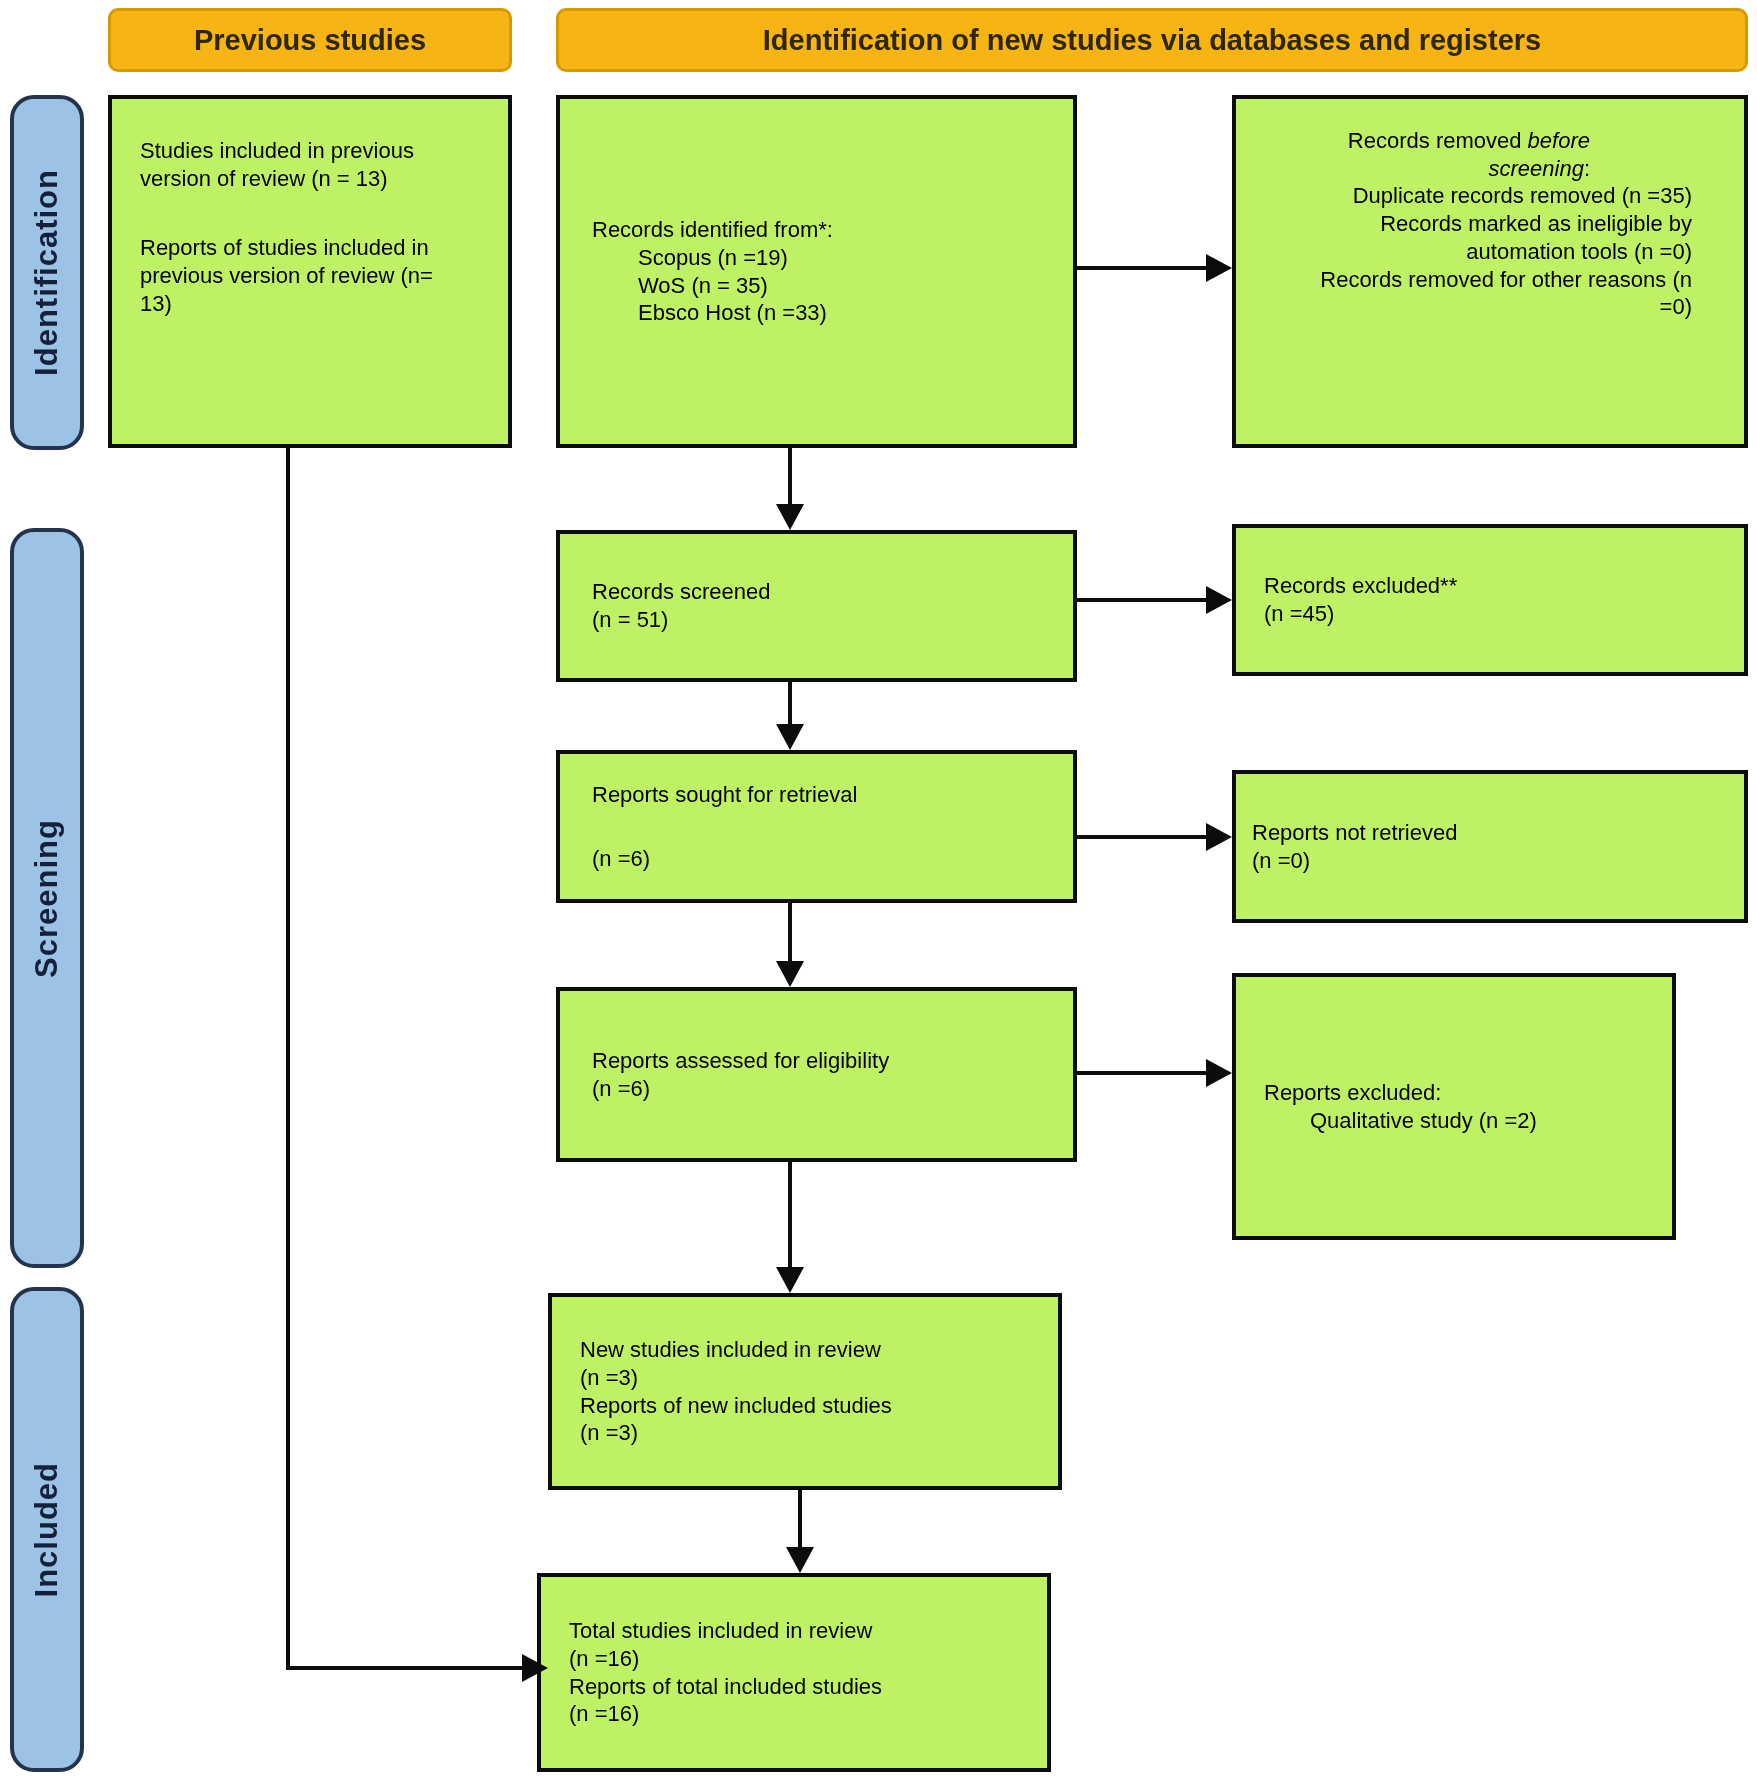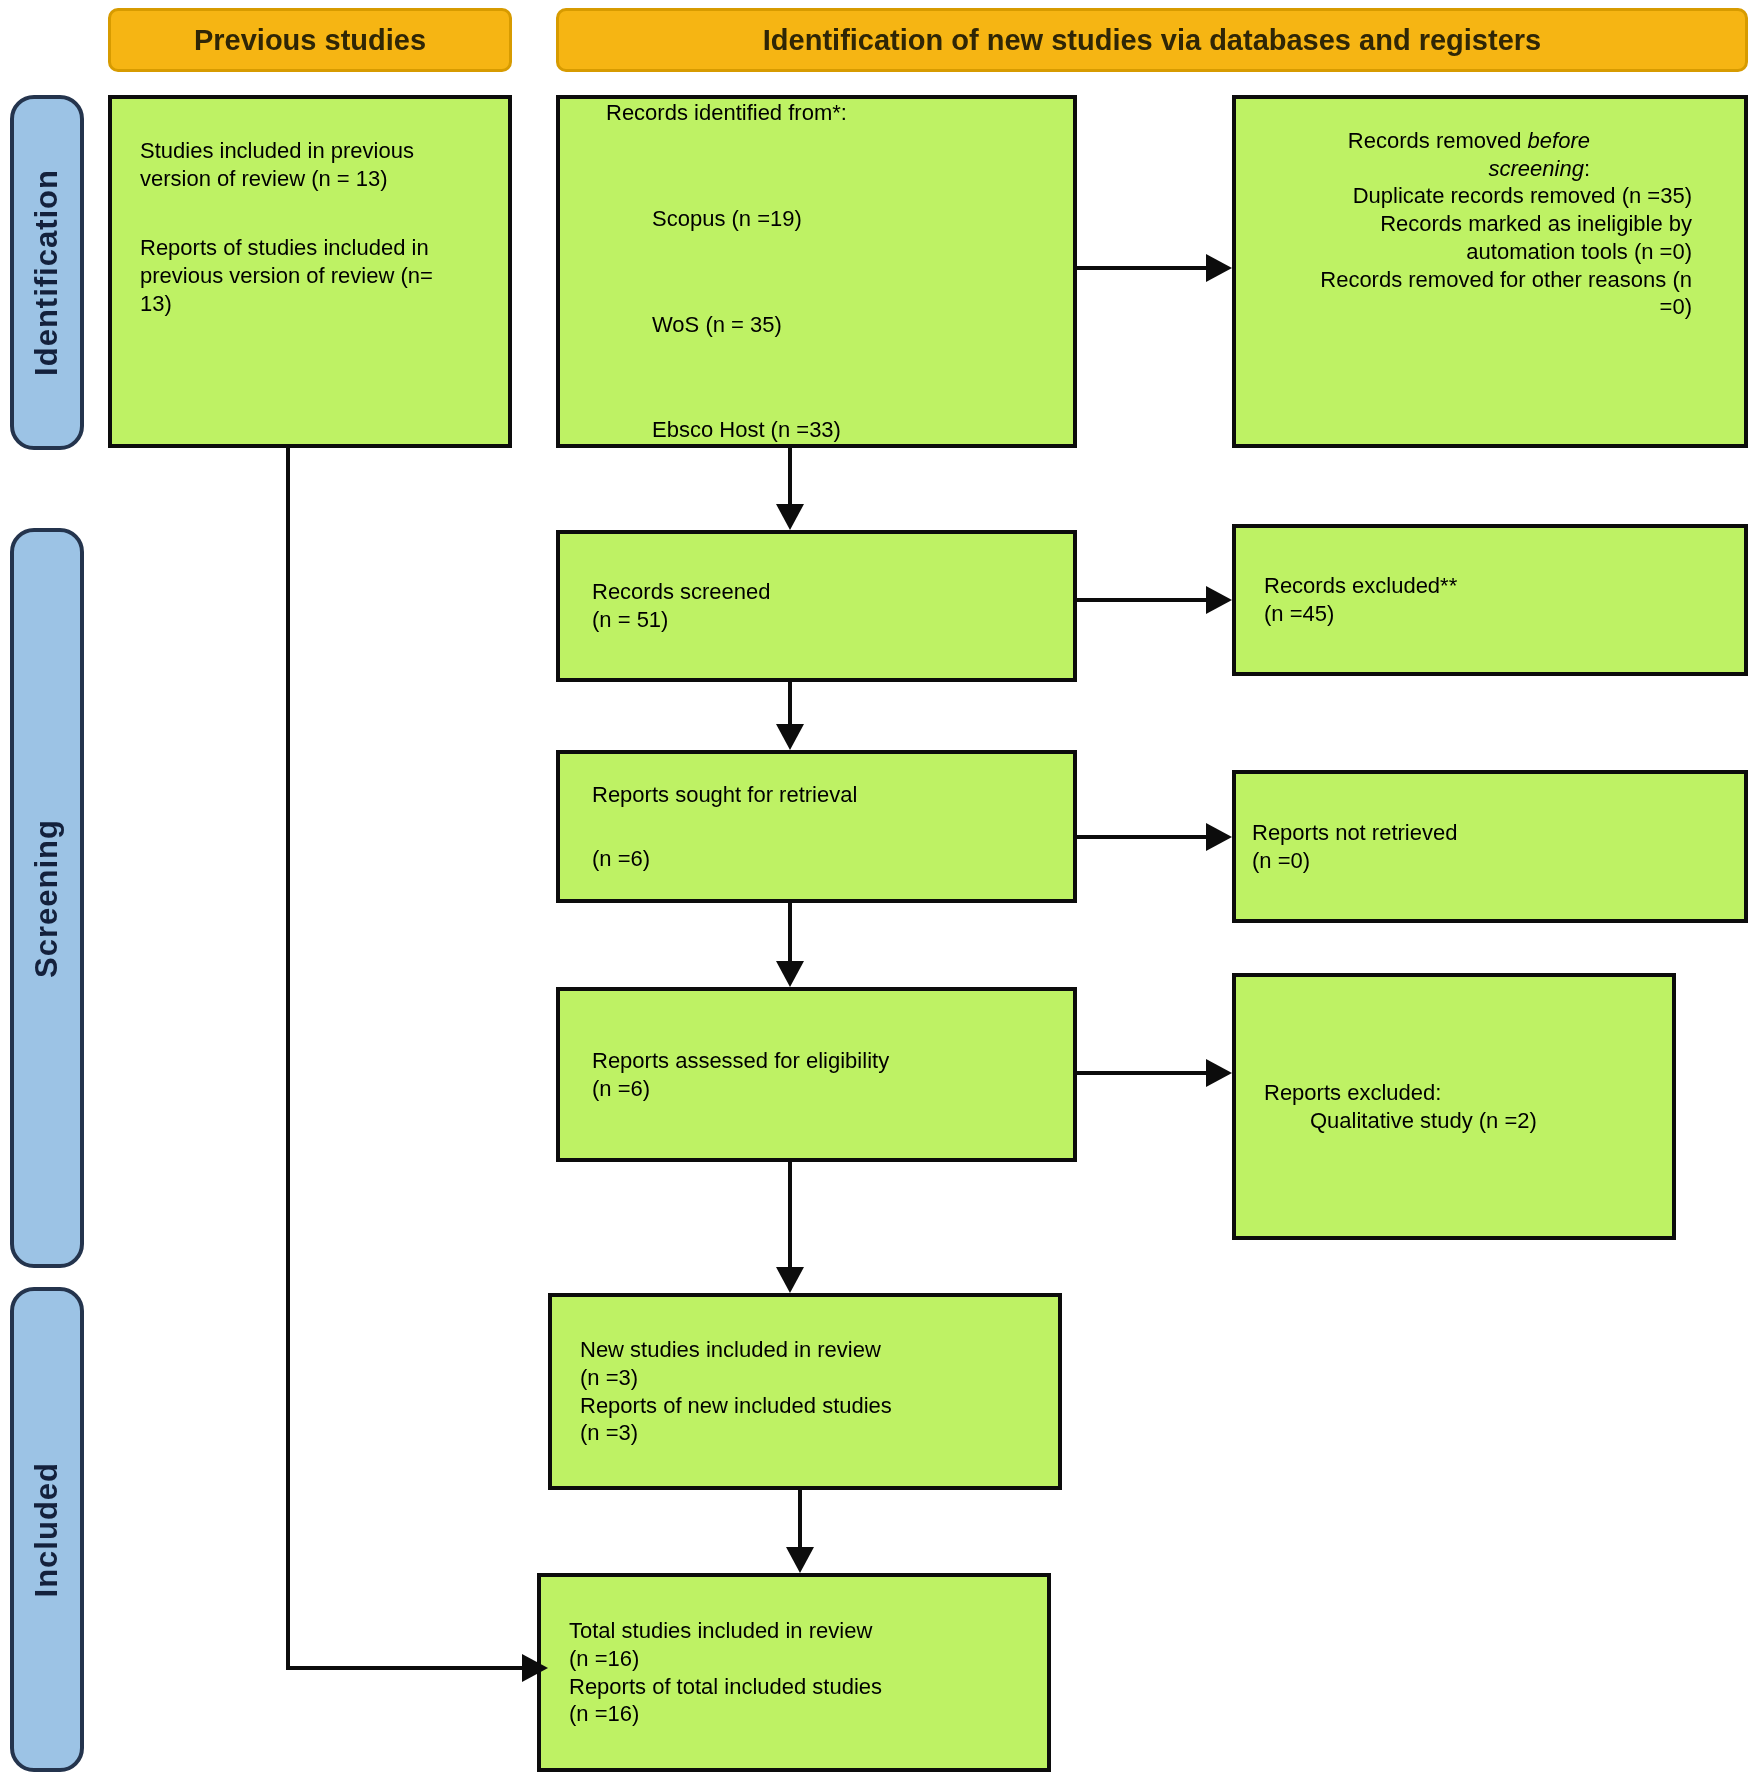--- a/index.html
+++ b/index.html
@@ -63,21 +63,21 @@
   </div>
   <div class="tab" style="left:10px; top:1287px; width:74px; height:485px;">
     <span>Included</span>
   </div>
 
   <div class="box" style="left:108px; top:95px; width:404px; height:353px; padding:38px 18px 0 28px;">
     <div style="max-width:305px;">Studies included in previous version of review (n = 13)</div>
     <div class="gap-top" style="max-width:305px;">Reports of studies included in previous version of review (n= 13)</div>
   </div>
 
-  <div class="box vcenter" style="left:556px; top:95px; width:521px; height:353px; padding-left:46px;justify-content:space-between;">
+  <div class="box vcenter" style="left:556px; top:95px; width:521px; height:353px; padding-left:32px;">
     <div>Records identified from*:</div>
     <div class="indent">Scopus (n =19)</div>
     <div class="indent">WoS (n = 35)</div>
     <div class="indent">Ebsco Host (n =33)</div>
   </div>
 
   <div class="box" style="left:1232px; top:95px; width:516px; height:353px; padding:28px 18px 0 24px;text-align:right;">
     <div style="max-width:330px;"><span>Records removed </span><span class="it">before screening</span><span>:</span></div>
     <div class="indent" style="max-width:386px;">Duplicate records removed (n =35)</div>
     <div class="indent" style="max-width:386px;">Records marked as ineligible by automation tools (n =0)</div>

